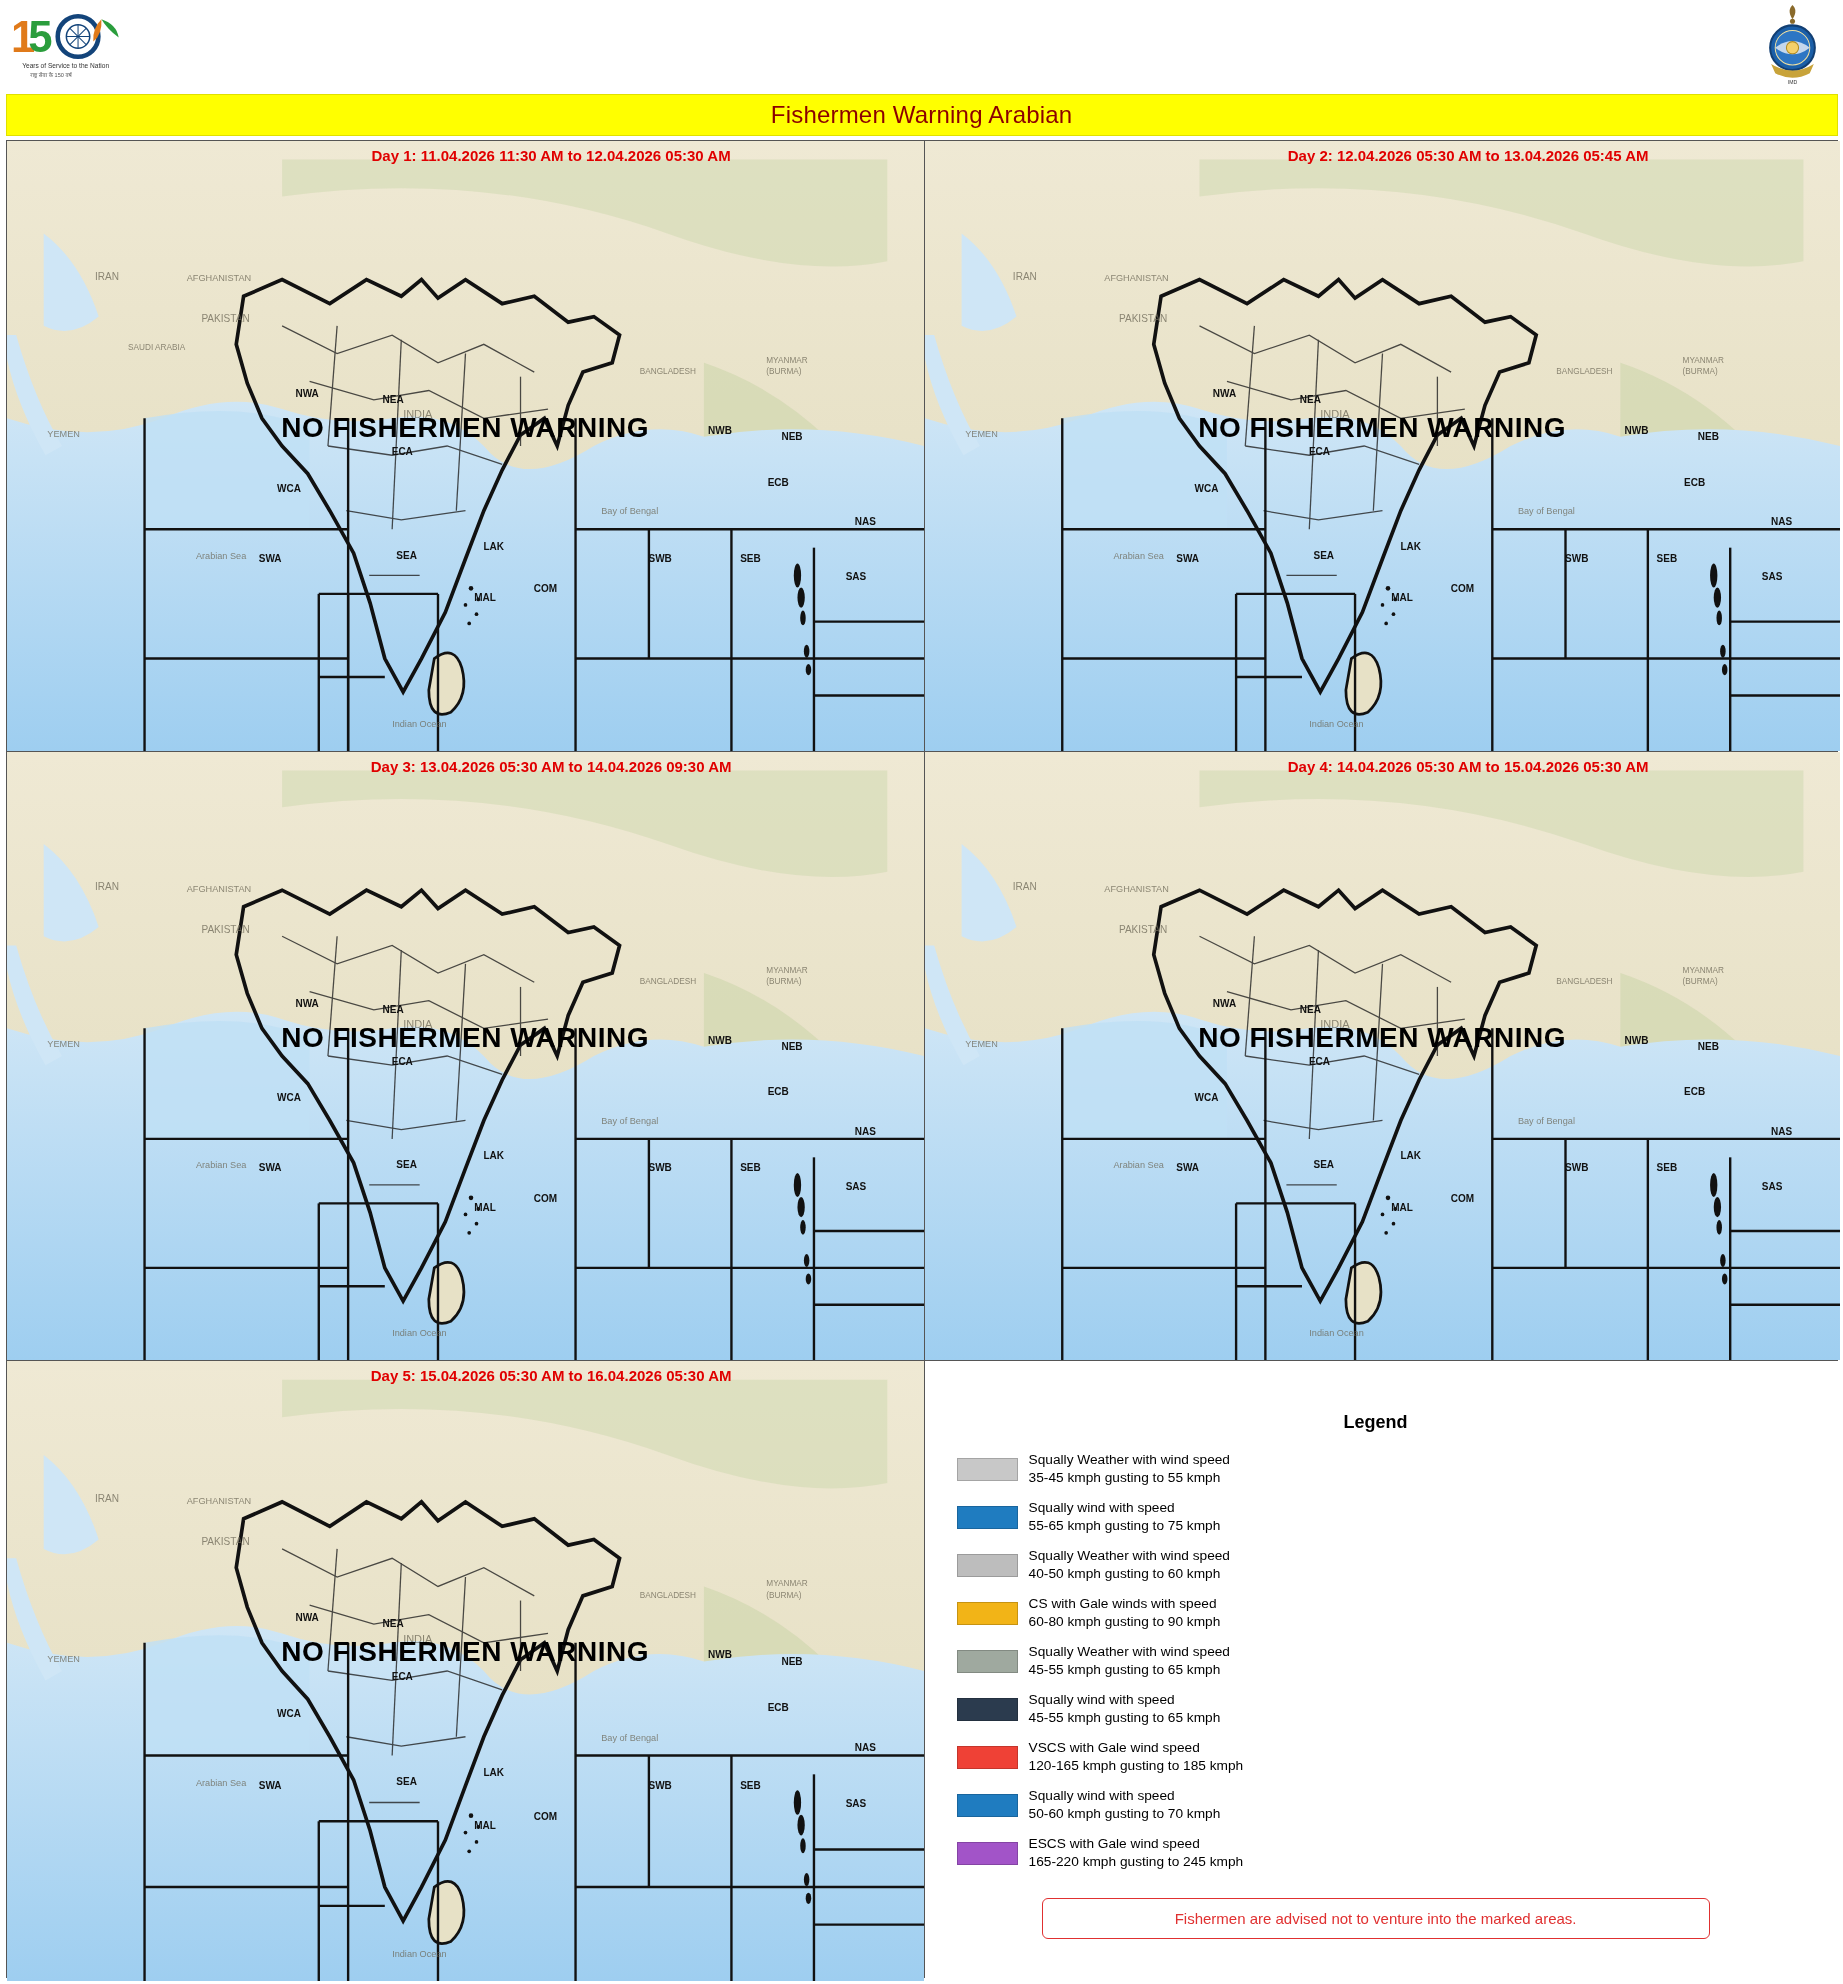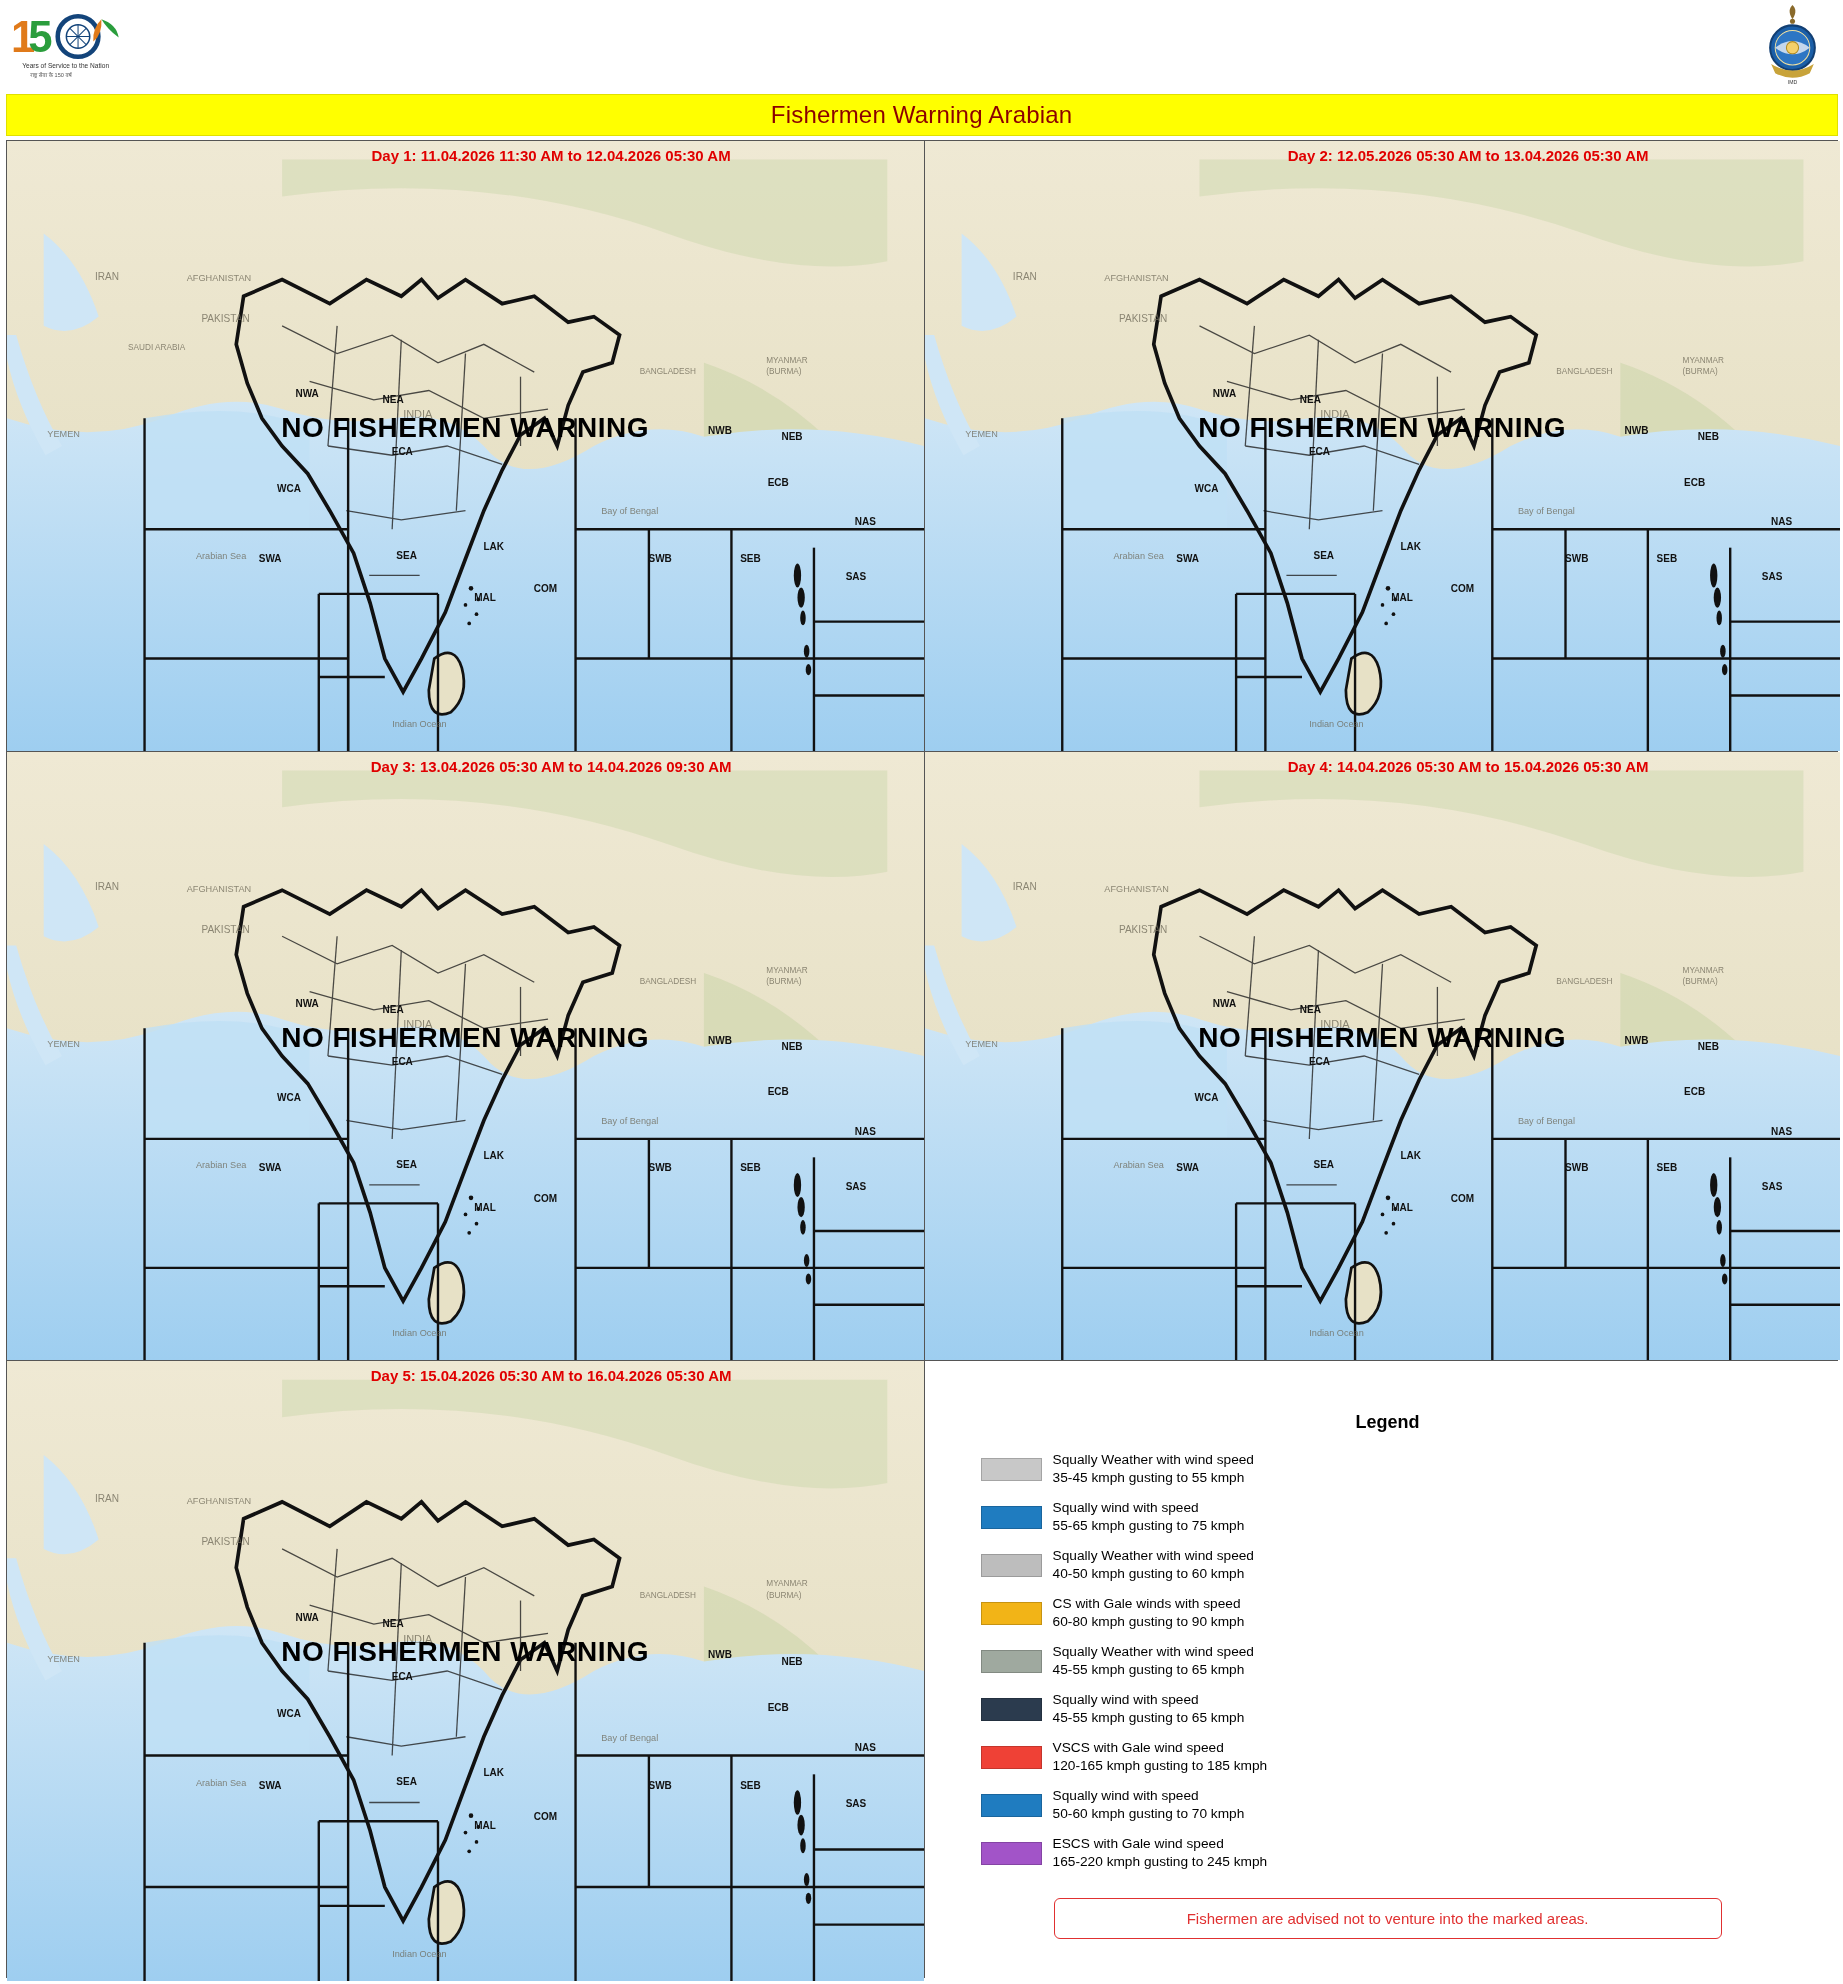--- a/index.html
+++ b/index.html
@@ -112,21 +112,21 @@
     font-size: 10px;
     font-weight: bold;
     color: #111;
     z-index: 30;
     white-space: nowrap;
   }
 
   
   .legend-cell {
     background: #ffffff;
-    padding: 20px 25px 15px 36px;
+    padding: 20px 25px 15px 12px;
   }
   .legend-title {
     text-align: center;
     font-size: 18px;
     font-weight: bold;
     color: #000;
     margin-top: 31px;
     margin-bottom: 18px;
   }
   .legend-grid {
@@ -403,21 +403,21 @@
             <text x="828" y="240" font-size="9">MYANMAR</text>
             <text x="828" y="252" font-size="9">(BURMA)</text>
             <text x="44" y="320" font-size="10">YEMEN</text>
             <text x="648" y="404" font-size="10">Bay of Bengal</text>
             <text x="206" y="452" font-size="10">Arabian Sea</text>
             <text x="420" y="634" font-size="10">Indian Ocean</text>
           </g>
         </svg>
       </div>
 
-      <div class="panel-title left-aligned">Day 2: 12.05.2026 05:30 AM to 13.04.2026 05:30 AM</div>
+      <div class="panel-title left-aligned">Day 2: 12.04.2026 05:30 AM to 13.04.2026 05:45 AM</div>
       <div class="no-warning">NO FISHERMEN WARNING</div>
 
       <span class="zlabel" style="left:31.5%;top:40.5%">NWA</span>
       <span class="zlabel" style="left:41%;top:41.5%">NEA</span>
       <span class="zlabel" style="left:42%;top:50%">ECA</span>
       <span class="zlabel" style="left:29.5%;top:56%">WCA</span>
       <span class="zlabel" style="left:27.5%;top:67.5%">SWA</span>
       <span class="zlabel" style="left:42.5%;top:67%">SEA</span>
       <span class="zlabel" style="left:52%;top:65.5%">LAK</span>
       <span class="zlabel" style="left:51%;top:74%">MAL</span>

